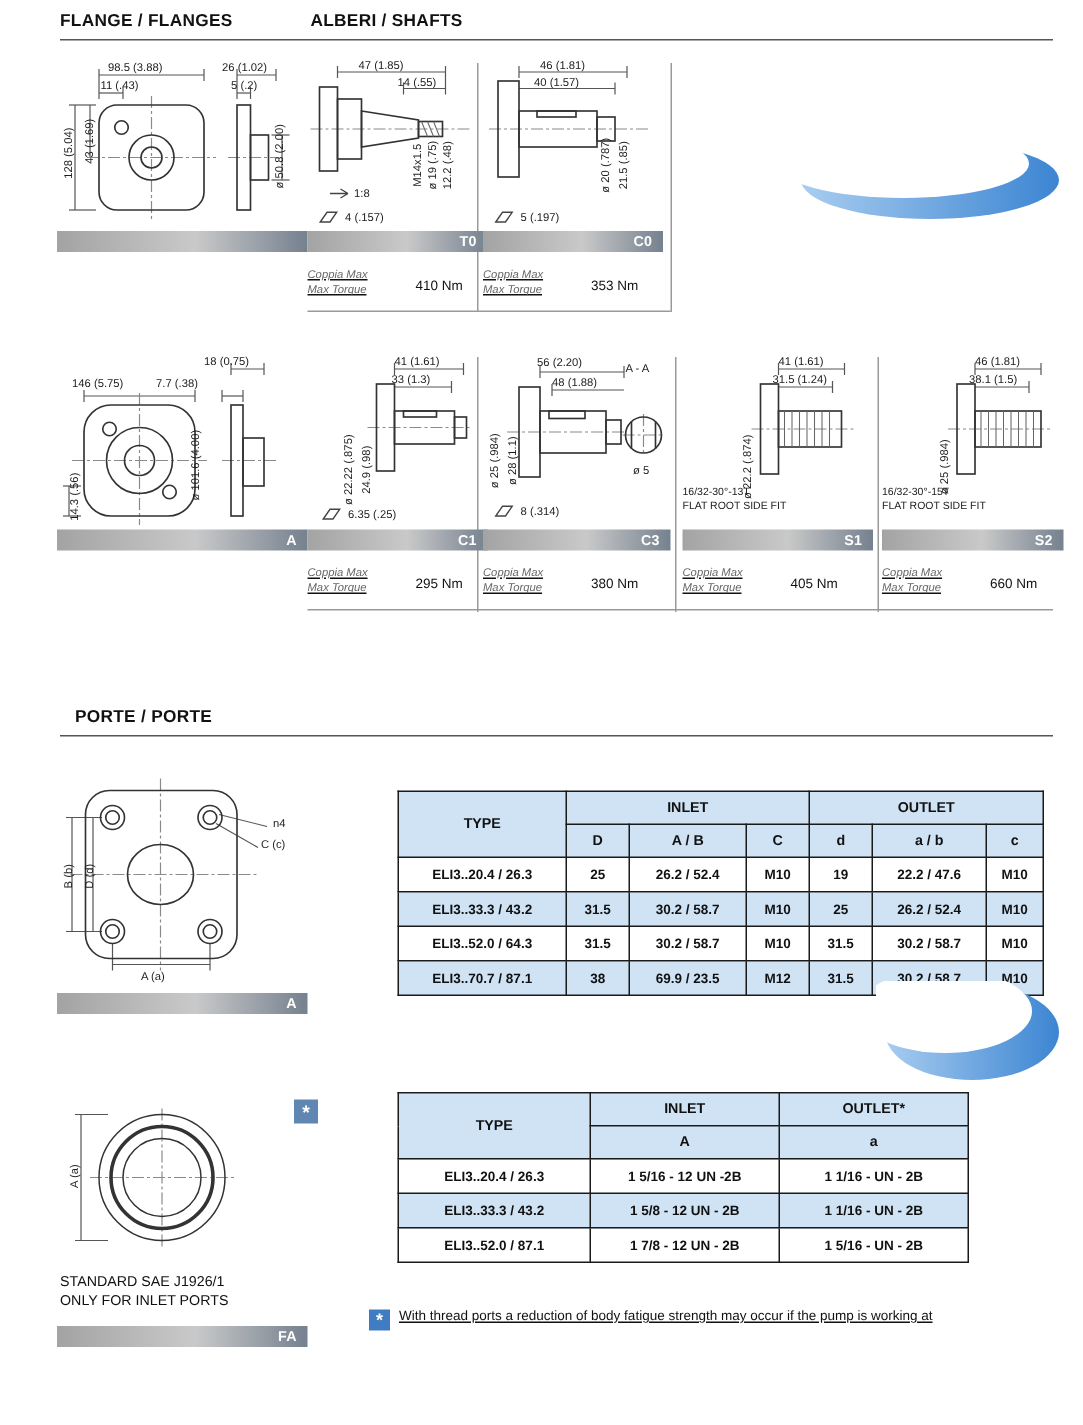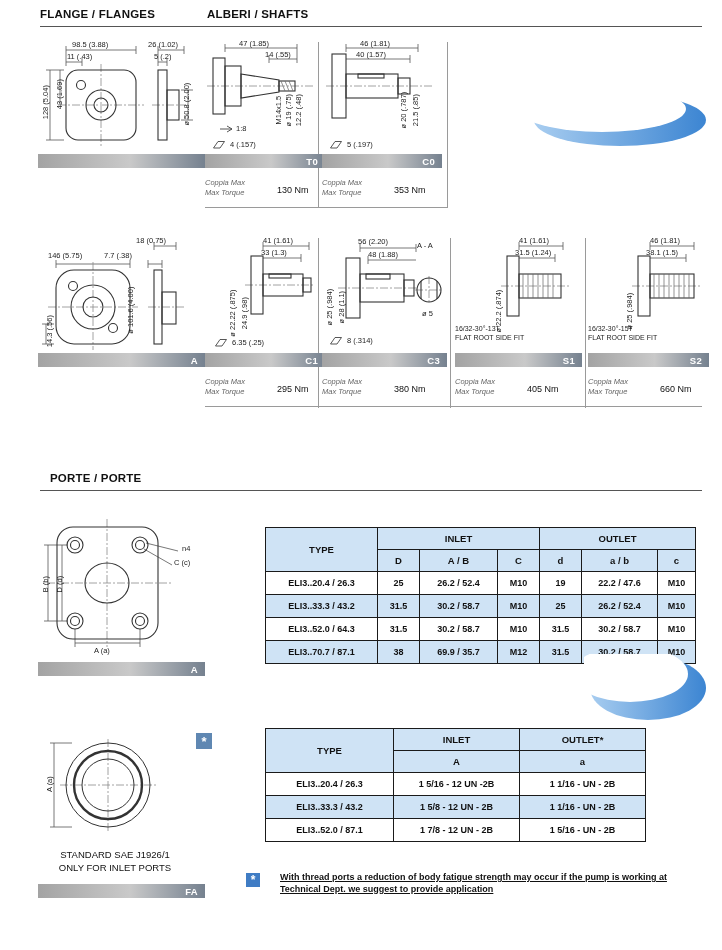--- a/index.html
+++ b/index.html
@@ -12,33 +12,33 @@
   .vline{position:absolute;width:1px;background:#9a9a9a;}
   .cell{position:absolute;}
   .dim{position:absolute;font-size:7.5px;line-height:1.1;white-space:nowrap;color:#1c1c1c;}
   .vdim{position:absolute;font-size:7.5px;line-height:1.1;white-space:nowrap;color:#1c1c1c;
         width:50px;text-align:center;transform:rotate(-90deg);}
   .note{font-size:7px;}
   .bar{position:absolute;height:14px;
        background:linear-gradient(90deg,#a3a3a3 0%,#c9c9c9 55%,#75818f 100%);
        display:flex;align-items:center;justify-content:flex-end;padding-right:7px;}
   .bar span{color:#fff;font-weight:bold;font-size:9.5px;letter-spacing:.3px;}
-  .torque{position:absolute;width:112px;height:26px;}
+  .torque{position:absolute;width:112px;height:26px;text-decoration:underline;}
   .torque .cap{font-size:7.5px;font-style:italic;color:#666;line-height:1.35;}
   .torque .val{position:absolute;left:72px;top:7px;font-size:9px;color:#111;white-space:nowrap;}
   .keynote{position:absolute;display:flex;align-items:center;gap:3px;font-size:7.5px;color:#1c1c1c;}
   table.ptable{position:absolute;border-collapse:collapse;table-layout:fixed;border:1.5px solid #1a1a1a;background:#fff;}
   .ptable th,.ptable td{border:1px solid #1a1a1a;text-align:center;vertical-align:middle;}
   .ptable th{background:#cfe3f5;font-size:9.5px;font-weight:bold;height:21px;padding:0 2px;}
   .ptable td{font-size:9px;font-weight:bold;height:22px;padding:0 2px;}
   .ptable tr.alt td{background:#cfe3f5;}
   .badge{position:absolute;background:#5f87b2;color:#fff;display:flex;align-items:center;
          justify-content:center;font-weight:bold;font-size:13px;}
-  .caption{position:absolute;font-size:9.5px;color:#111;text-align:center;line-height:1.2;}
-  .fnline{font-size:9px;font-weight:bold;text-decoration:underline;line-height:1.28;white-space:nowrap;color:#111;margin-left:14px;}
+  .caption{position:absolute;font-size:9.5px;color:#111;text-align:left;line-height:1.2;}
+  .fnline{font-size:9px;font-weight:normal;text-decoration:underline;line-height:1.28;white-space:nowrap;color:#111;}
   svg{display:block;}
 </style>
 </head>
 <body>
 
 <div class="sec-title abs" style="left:40px;top:8px">
   <span>FLANGE /</span>
   <span class="it">FLANGES</span>
 </div>
 <div class="sec-title abs" style="left:207px;top:8px">
@@ -171,21 +171,21 @@
   </div>
 <div class="bar" style="left:322px;top:154px;width:113px">
   <span>C0</span>
   </div>
 
 <div class="torque" style="left:205px;top:178px">
   <div class="cap">
     <div>Coppia Max</div>
       <div>Max Torque</div>
     </div>
-  <div class="val">130 Nm</div>
+  <div class="val">410 Nm</div>
 </div>
 <div class="torque" style="left:322px;top:178px">
   <div class="cap">
     <div>Coppia Max</div>
       <div>Max Torque</div>
     </div>
   <div class="val">353 Nm</div>
 </div>
 <div class="hline" style="left:205px;top:207px;width:242px;background:#9a9a9a"></div>
 
@@ -508,21 +508,21 @@
     <td>31.5</td>
     <td>30.2 / 58.7</td>
     <td>M10</td>
     <td>31.5</td>
     <td>30.2 / 58.7</td>
     <td>M10</td>
   </tr>
   <tr class="alt">
     <td>ELI3..70.7 / 87.1</td>
     <td>38</td>
-    <td>69.9 / 35.7</td>
+    <td>69.9 / 23.5</td>
     <td>M12</td>
     <td>31.5</td>
     <td>30.2 / 58.7</td>
     <td>M10</td>
   </tr>
 </tbody>
   </table>
 
 <div class="bar" style="left:38px;top:662px;width:160px">
   <span>A</span>
@@ -597,14 +597,13 @@
 </tbody>
   </table>
 
 <div class="bar" style="left:38px;top:884px;width:160px">
   <span>FA</span>
   </div>
 
 <div class="badge" style="left:246px;top:873px;width:14px;height:14px;background:#3f7cc4;font-size:12px">*</div>
 <div class="abs" style="left:266px;top:872px;width:436px">
   <div class="fnline">With thread ports a reduction of body fatigue strength may occur if the pump is working at</div>
-  <div class="fnline">Technical Dept. we suggest to provide application</div>
 </div>
 
 </body></html>

